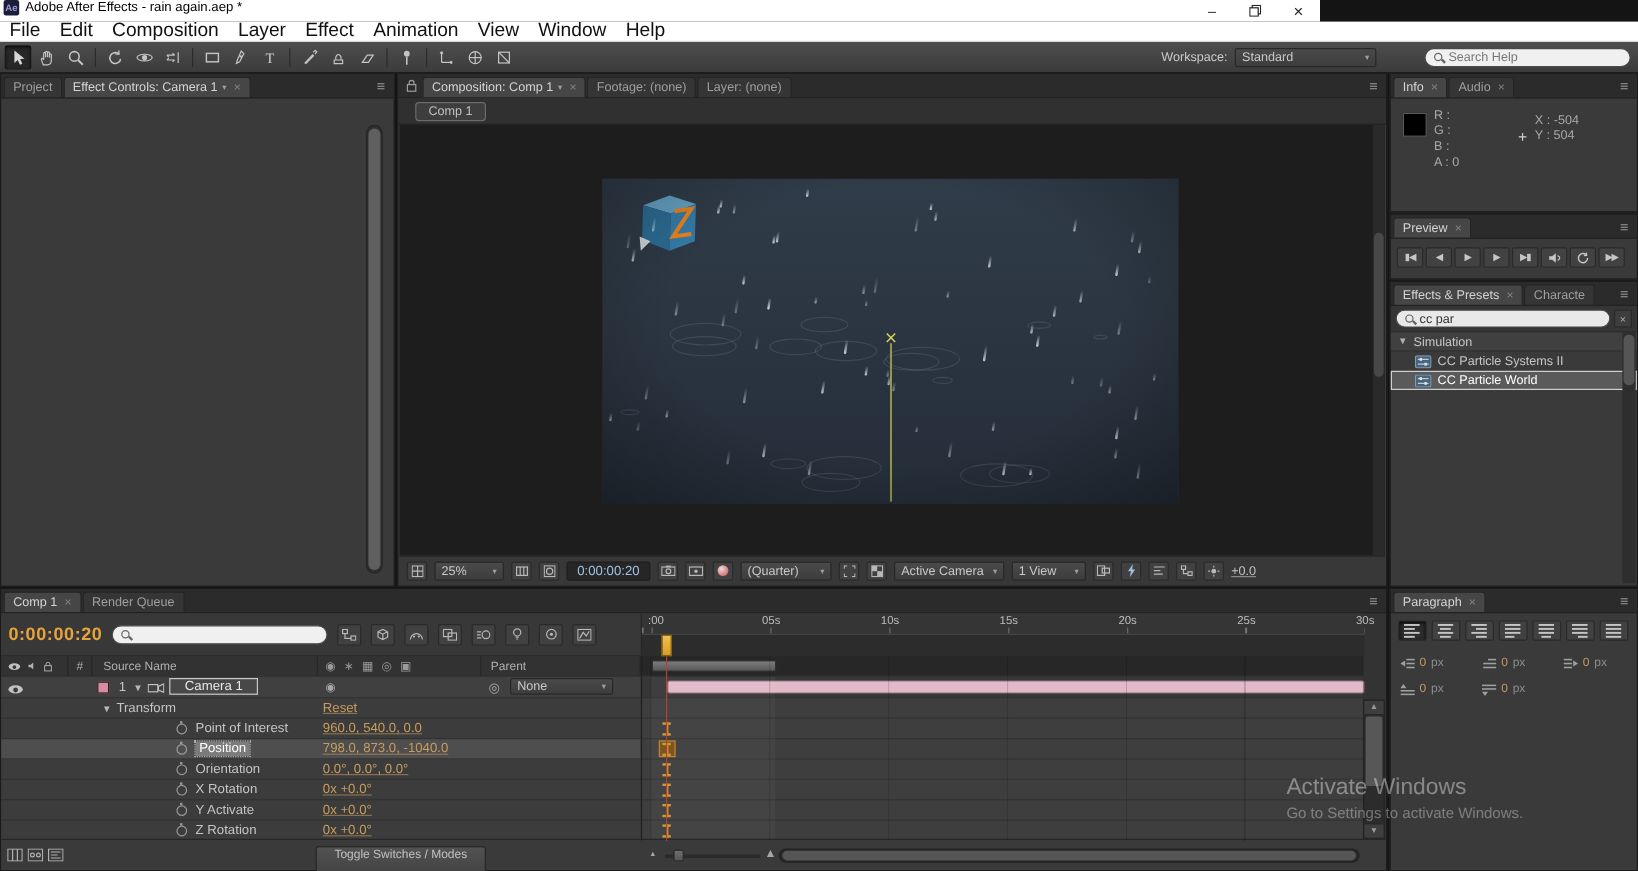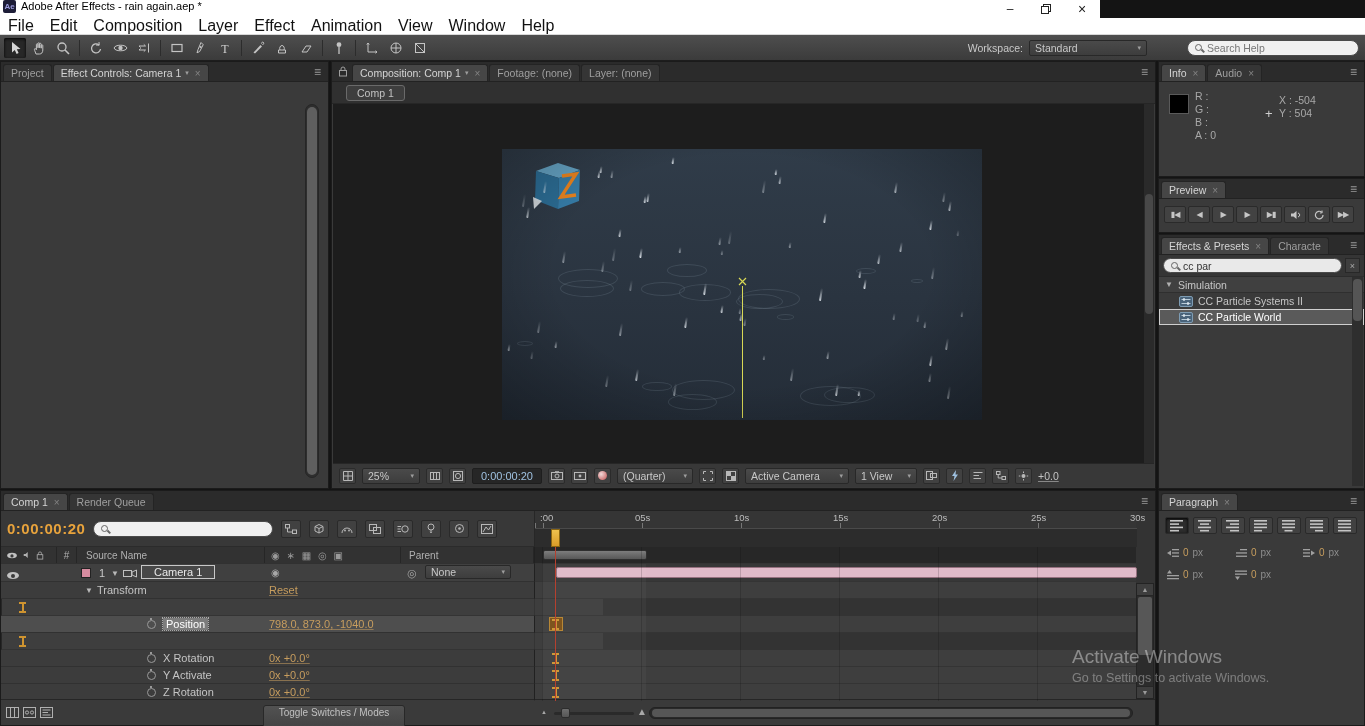--- a/index.html
+++ b/index.html
@@ -463,21 +463,21 @@
           <path d="M0.5,3 V0.5 H3 M7,0.5 H9.5 V3 M9.5,7 V9.5 H7 M3,9.5 H0.5 V7" fill="none" stroke="#b8b8b8"></path>
         </svg>
       </span>
     <span class="ibtn">
         <svg width="10" height="10" viewBox="0 0 10 10">
           <rect x="0.5" y="0.5" width="9" height="9" fill="none" stroke="#b8b8b8"></rect>
           <rect x="0.5" y="0.5" width="4.5" height="4.5" fill="#b8b8b8"></rect>
           <rect x="5" y="5" width="4.5" height="4.5" fill="#b8b8b8"></rect>
         </svg>
       </span>
-    <span class="dd" style="width:104px">
+    <span class="dd" style="width:92px">
         <span>Active Camera</span>
         <span class="car" style="margin-left:auto">▾</span>
       </span>
     <span class="dd" style="width:62px">
         <span>1 View</span>
         <span class="car" style="margin-left:auto">▾</span>
       </span>
     <span class="ibtn">
         <svg width="11" height="9" viewBox="0 0 11 9">
           <rect x="0.5" y="0.5" width="6" height="8" fill="none" stroke="#b8b8b8"></rect>
@@ -766,40 +766,50 @@
 
   <div class="tl-row prop">
     <div class="tl-left">
       <span class="abs" style="left:84px;top:4px;font-size:8px;color:#b8b8b8">▼</span>
       <span class="pname" style="left:96px">Transform</span>
       <span class="pval val">Reset</span>
     </div>
     <div class="tl-right"></div>
   </div>
   <div class="tl-row prop">
+    <div class="tl-left">
+      <span class="sw" style="left:146px"></span>
+      <span class="pname" style="left:162px">Point of Interest</span>
+      <span class="pval val">960.0, 540.0, 0.0</span>
+    </div>
     <div class="tl-right">
         <span class="kf" style="left:17px;top:3px">
           <i></i>
         </span>
       </div>
   </div>
   <div class="tl-row prop selected">
     <div class="tl-left">
       <span class="sw" style="left:146px"></span>
       <span class="pname sel-name" style="left:162px">Position</span>
       <span class="pval val">798.0, 873.0, -1040.0</span>
     </div>
     <div class="tl-right">
         <span class="kf-box"></span>
         <span class="kf" style="left:17px;top:3px">
           <i></i>
         </span>
       </div>
   </div>
   <div class="tl-row prop">
+    <div class="tl-left">
+      <span class="sw" style="left:146px"></span>
+      <span class="pname" style="left:162px">Orientation</span>
+      <span class="pval val">0.0°, 0.0°, 0.0°</span>
+    </div>
     <div class="tl-right">
         <span class="kf" style="left:17px;top:3px">
           <i></i>
         </span>
       </div>
   </div>
   <div class="tl-row prop">
     <div class="tl-left">
       <span class="sw" style="left:146px"></span>
       <span class="pname" style="left:162px">X Rotation</span>

